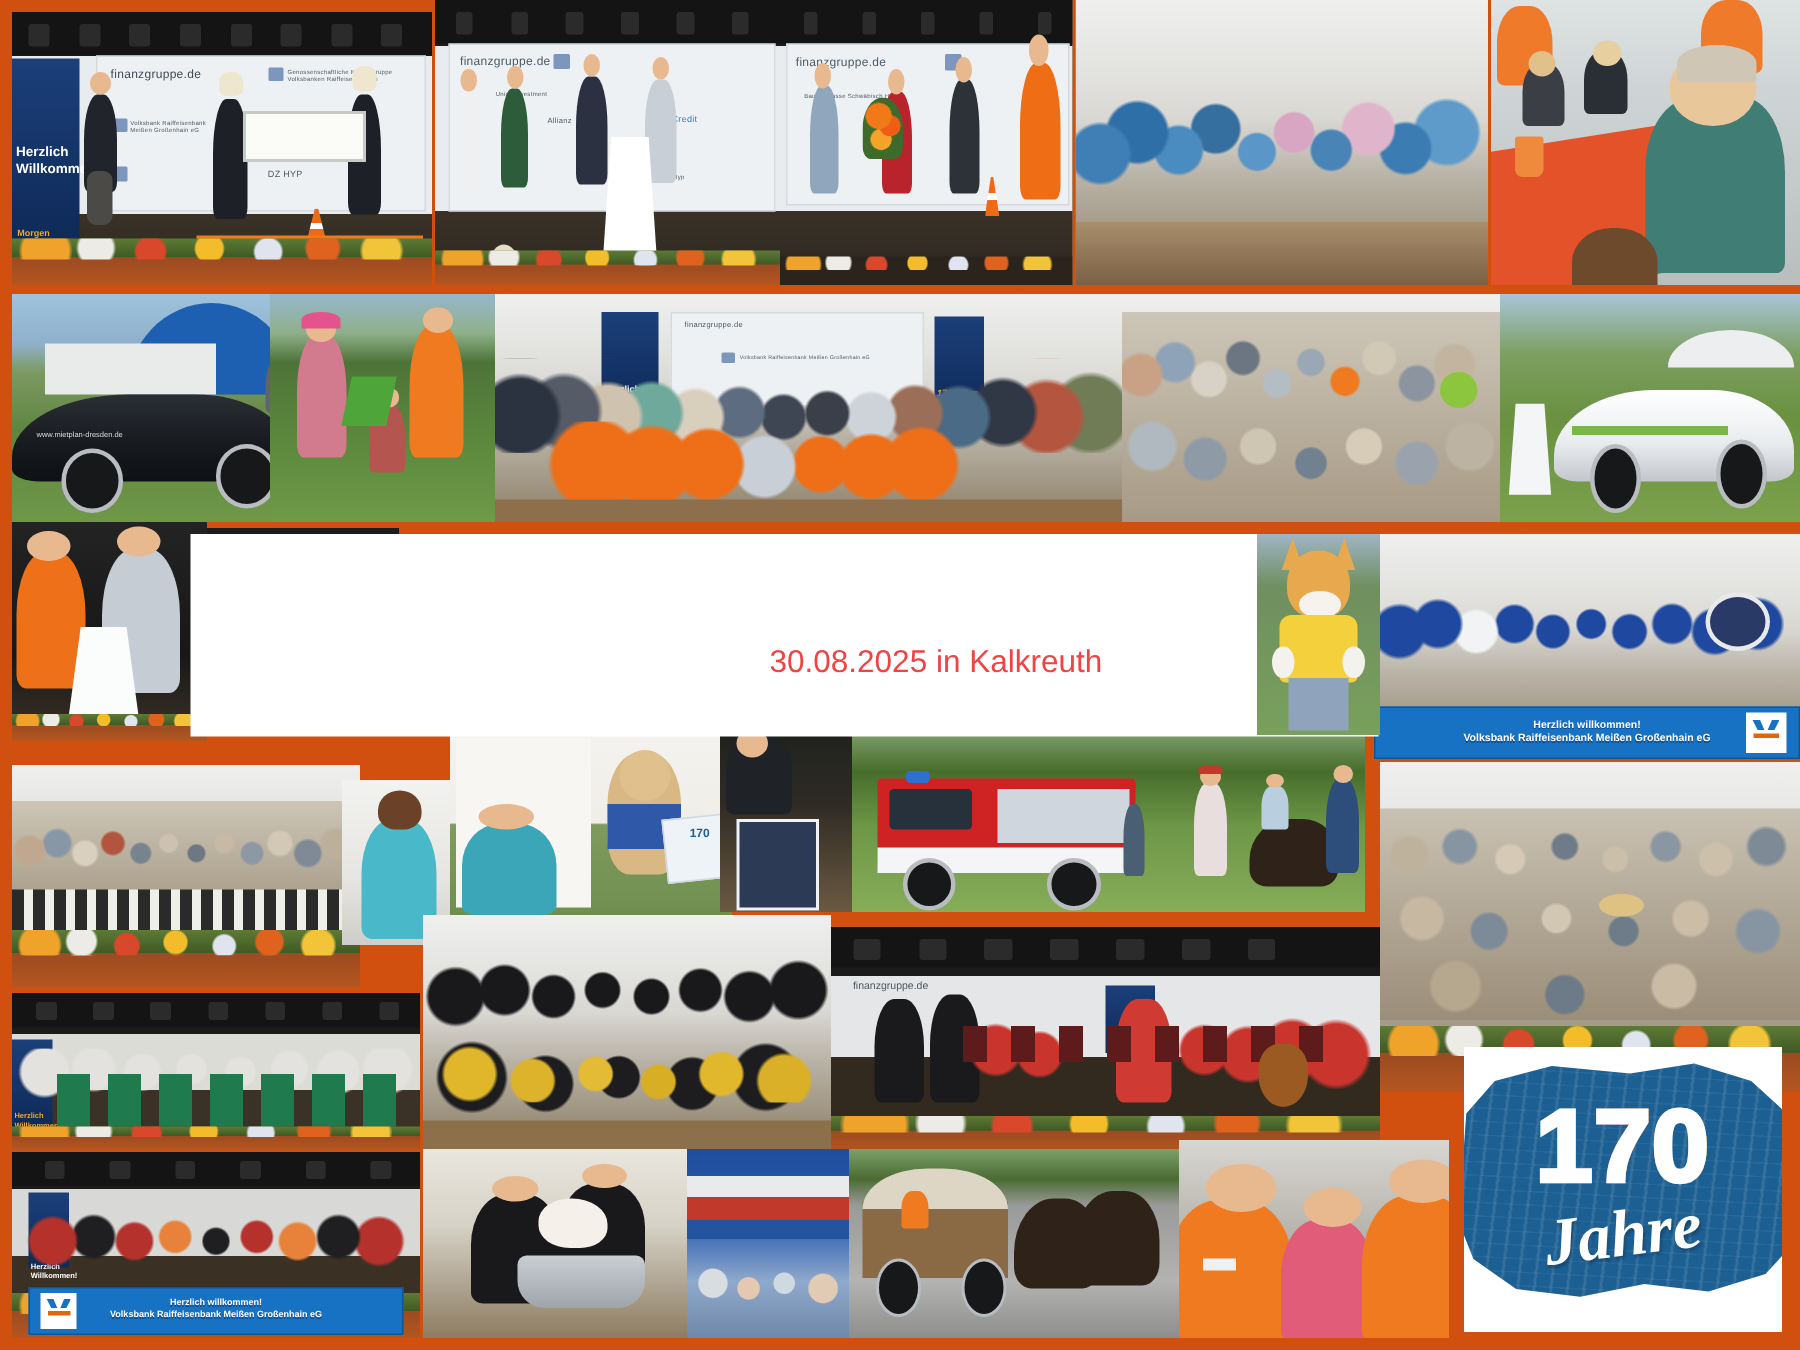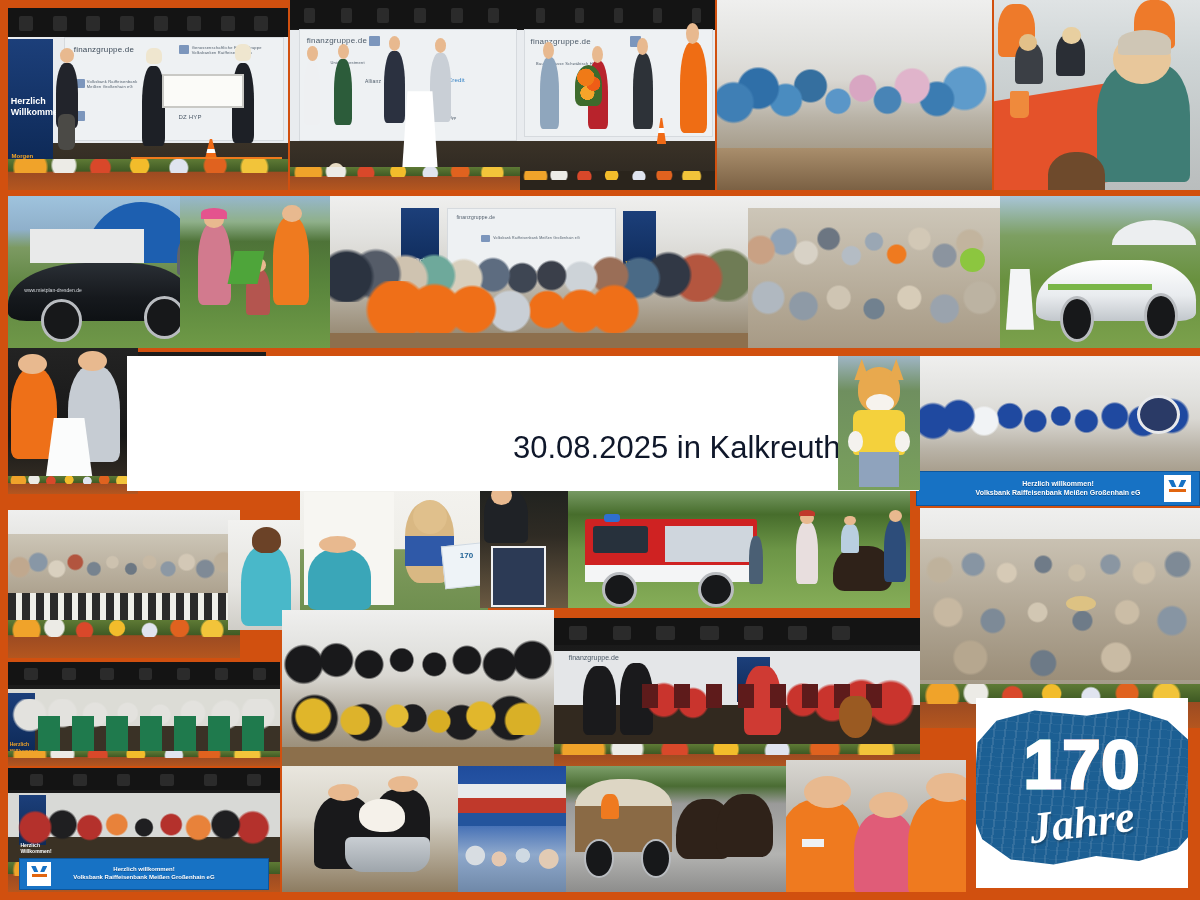--- a/index.html
+++ b/index.html
@@ -79,21 +79,21 @@
 
   
   #titlepanel{
     position:absolute;left:127px;top:356px;width:792px;height:135px;background:#ffffff;z-index:40;
   }
   #titlepanel .t1{
     position:absolute;left:157px;top:6px;font-size:47px;color:#1768b3;letter-spacing:-.6px;
     font-family:"Liberation Sans",sans-serif;
   }
   #titlepanel .t2{
-    position:absolute;left:386px;top:74px;font-size:31px;color:#0f172a;
+    position:absolute;left:386px;top:74px;font-size:21px;color:#ef4444;
     font-family:"Liberation Sans",sans-serif;
   }
   
   #mascot{position:absolute;left:838px;top:356px;width:82px;height:134px;z-index:41;overflow:hidden;
      background:linear-gradient(180deg,#9fb5c5 0%,#6f8f5f 26%,#79a05c 100%);}
 
   
   #anniv{position:absolute;right:12px;bottom:12px;width:212px;height:190px;z-index:45;
      background:#ffffff;overflow:hidden;}
   #anniv .brush{position:absolute;left:-6%;top:4%;width:112%;height:88%;

